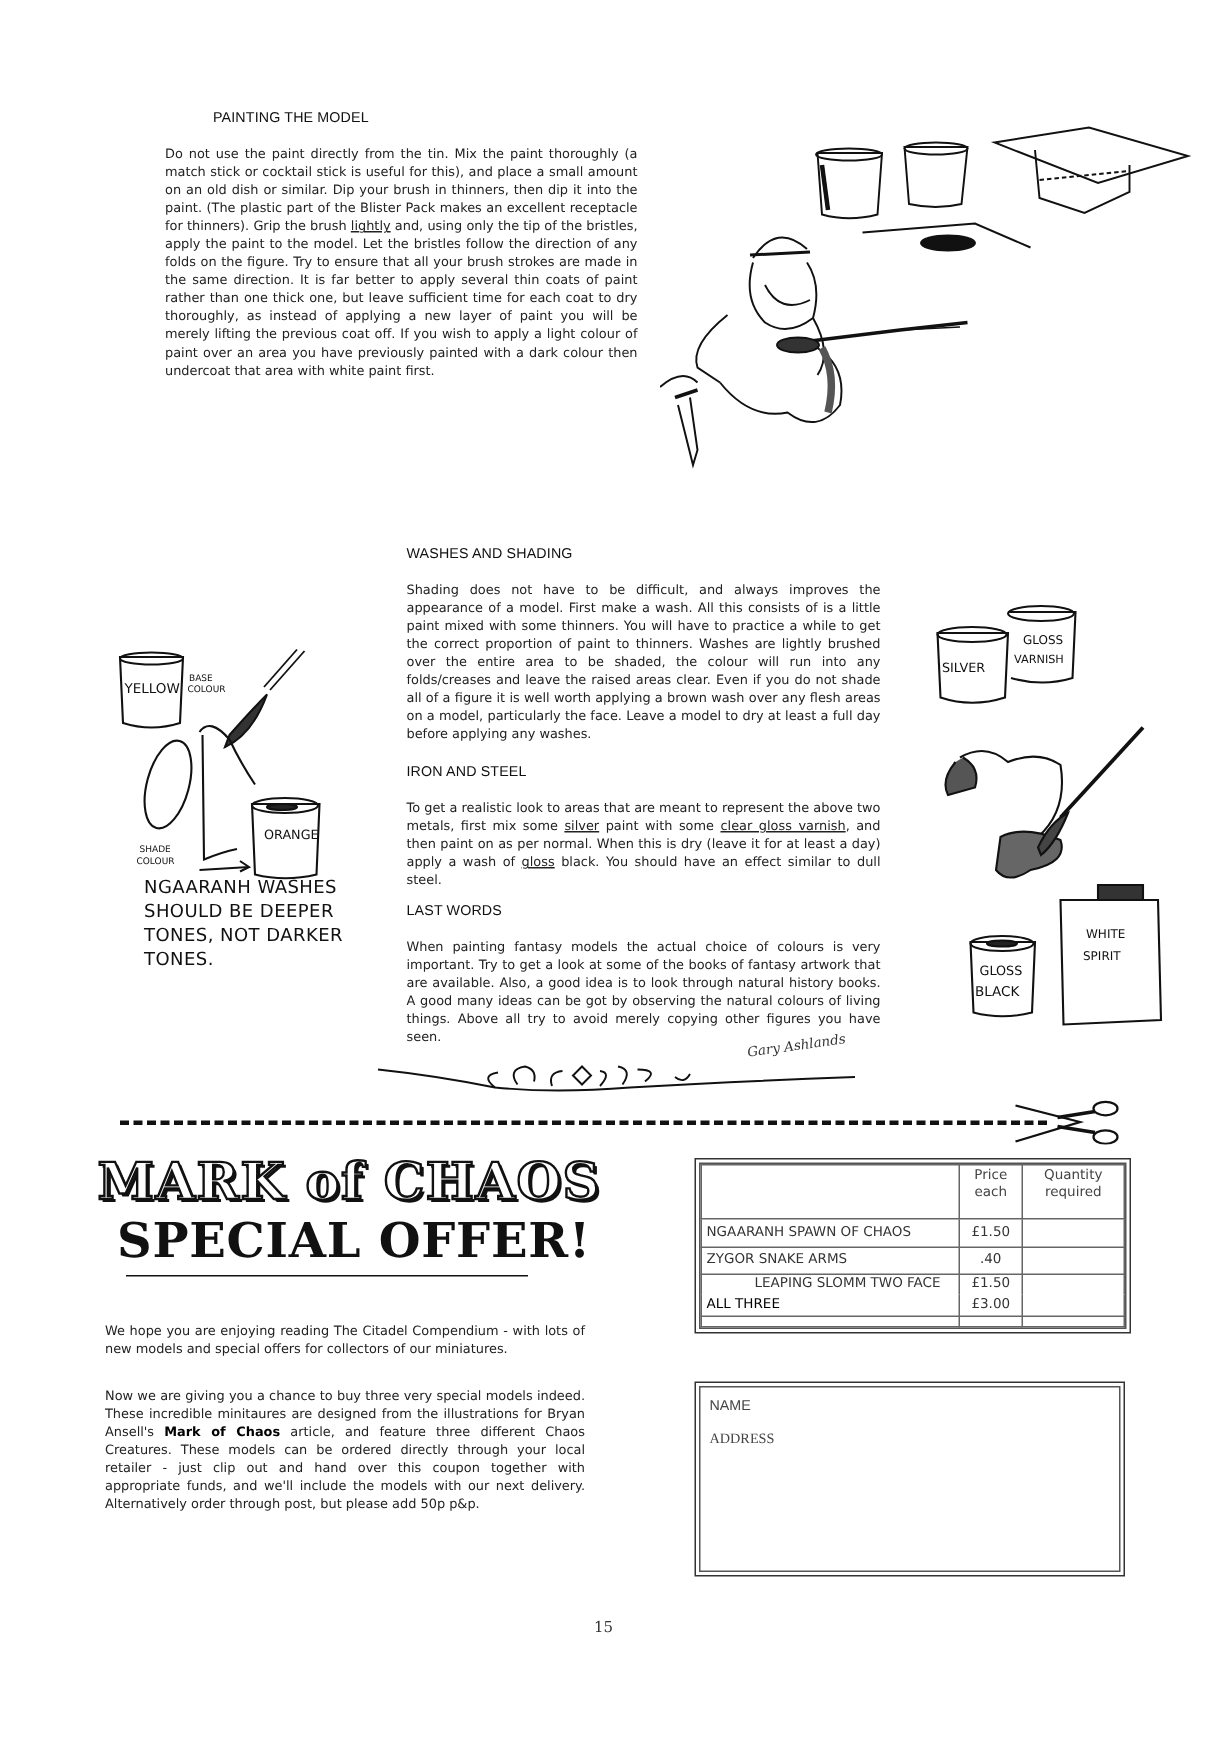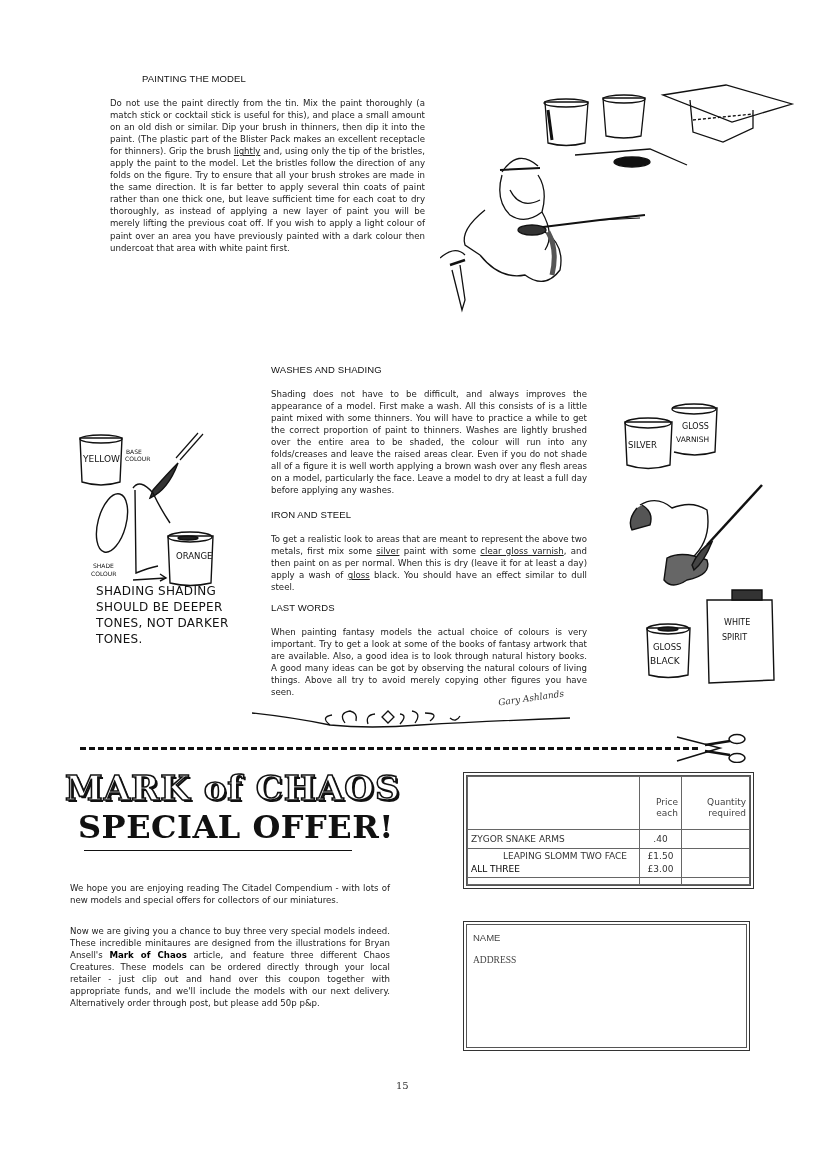--- a/index.html
+++ b/index.html
@@ -25,21 +25,21 @@
   .title2 { position: absolute; left: 78px; top: 808px; font-family: "DejaVu Serif", serif; font-weight: bold; font-size: 32px; color: #111; letter-spacing: 0.5px; }
   .title-underline { position: absolute; left: 84px; top: 850px; width: 268px; height: 0; border-top: 1.6px solid #111; }
 
   
   .order-box { position: absolute; left: 463px; top: 772px; width: 291px; height: 117px; border: 1.5px solid #333; padding: 2px; }
   .order-inner { width: 100%; height: 100%; border: 1px solid #555; position: relative; }
   table.order { border-collapse: collapse; width: 100%; height: 100%; font-family: "DejaVu Sans", sans-serif; font-size: 9px; color: #333; }
   table.order td { border: 1px solid #666; padding: 0 3px; vertical-align: middle; white-space: nowrap; }
   table.order td.price { text-align: center; width: 42px; }
   table.order td.qty { width: 68px; }
-  table.order tr.head td { vertical-align: top; color: #444; text-align: right; line-height: 11px; padding-top: 20px; }
+  table.order tr.head td { vertical-align: top; color: #444; text-align: center; line-height: 11px; padding-top: 2px; }
   table.order tr.all td.name { color: #000; }
   table.order tr.spacer td { height: 6px; }
 
   
   .addr-box { position: absolute; left: 463px; top: 921px; width: 287px; height: 130px; border: 1.5px solid #333; padding: 2px; }
   .addr-inner { width: 100%; height: 100%; border: 1px solid #555; position: relative; font-family: "Liberation Sans", sans-serif; font-size: 9.5px; color: #444; }
   .addr-inner .lbl { position: absolute; left: 6px; }
 
   .page-num { position: absolute; left: 396px; top: 1080px; font-family: "DejaVu Serif", serif; font-size: 10px; color: #333; }
 </style>
@@ -121,21 +121,21 @@
     <path d="M102 146 L108 150 L102 153"></path>
   </g>
   <text class="hand-label" x="25" y="34" font-size="9">YELLOW</text>
   <text class="hand-label" x="68" y="26" font-size="6">BASE</text>
   <text class="hand-label" x="67" y="33" font-size="6">COLOUR</text>
   <text class="hand-label" x="118" y="131" font-size="8.5">ORANGE</text>
   <text class="hand-label" x="35" y="140" font-size="6">SHADE</text>
   <text class="hand-label" x="33" y="148" font-size="6">COLOUR</text>
 </svg>
 <div style="position:absolute; left:96px; top:583px; font-family:'DejaVu Sans', sans-serif; font-size:12px; line-height:16px; color:#111; letter-spacing:0.3px;">
-  <div>SHADING SHADING</div>
+  <div>NGAARANH WASHES</div>
   <div>SHOULD BE DEEPER</div>
   <div>TONES, NOT DARKER</div>
   <div>TONES.</div>
 </div>
 
 <svg class="illus" style="left:612px; top:400px;" width="170" height="290" viewBox="0 0 170 290">
   <g fill="none" stroke="#111" stroke-width="1.4">
 
     <path d="M13 22 L60 22 L58 65 Q36 72 15 65 Z"></path>
     <ellipse cx="36" cy="23" rx="23" ry="5"></ellipse>
@@ -203,20 +203,25 @@
 <div class="order-box">
   <div class="order-inner">
     <table class="order">
       <tbody>
           <tr class="head" style="height:30px;">
         <td></td>
         <td class="price" style="white-space:normal;">Price each</td>
         <td class="qty" style="white-space:normal;">Quantity required</td>
       </tr>
       <tr style="height:15px;">
+        <td>NGAARANH SPAWN OF CHAOS</td>
+        <td class="price">£1.50</td>
+        <td class="qty"></td>
+      </tr>
+      <tr style="height:15px;">
         <td>ZYGOR SNAKE ARMS</td>
         <td class="price">.40</td>
         <td class="qty"></td>
       </tr>
       <tr style="height:11px;">
         <td style="border-bottom:none;padding-left:35px;">LEAPING SLOMM TWO FACE</td>
         <td class="price" style="border-bottom:none;">£1.50</td>
         <td class="qty" style="border-bottom:none;"></td>
       </tr>
       <tr class="all" style="height:12px;">

